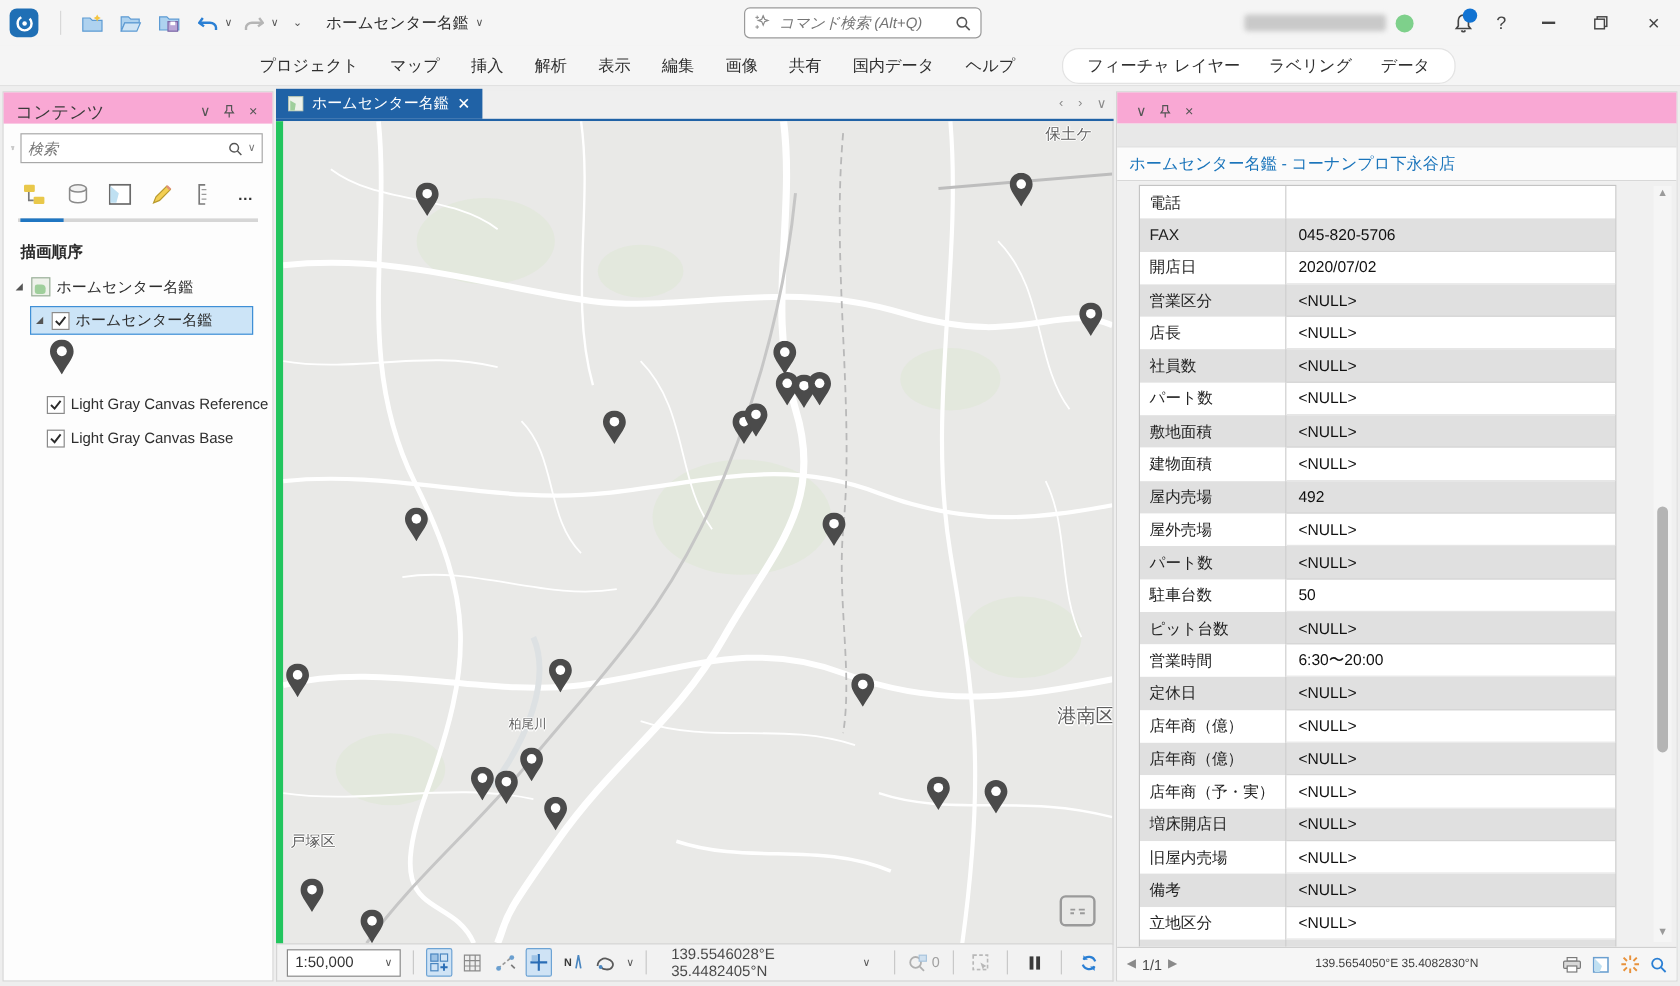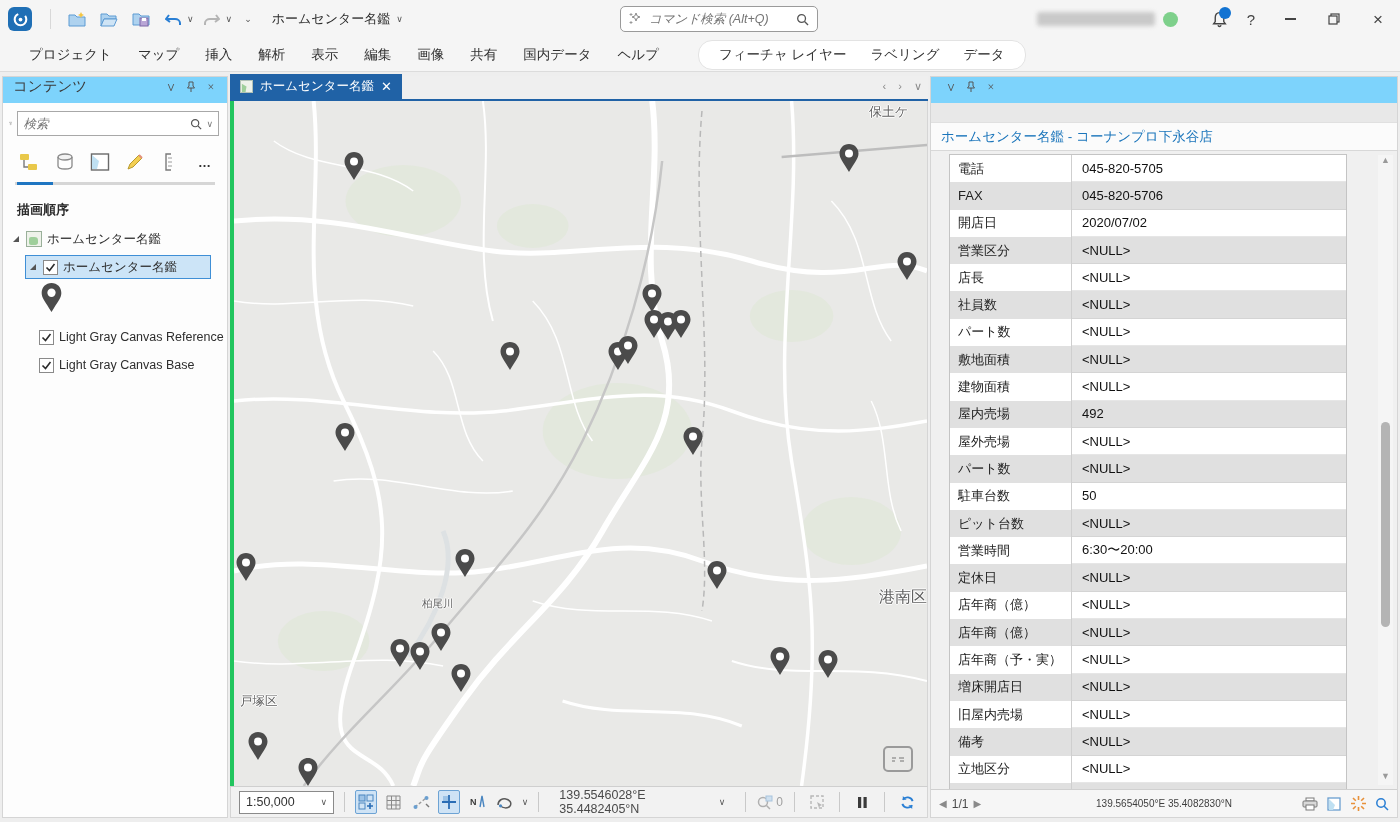--- a/index.html
+++ b/index.html
@@ -30,34 +30,34 @@
   .bell-wrap { position:relative; width:30px; height:30px; display:flex; align-items:center; justify-content:center; }
   .bell-badge { position:absolute; top:3px; right:3px; width:12px; height:12px;
     border-radius:50%; background:#1273d2; }
   .help-q { width:34px; text-align:center; font-size:15px; color:#444; }
   .win-btn { width:44px; height:38px; display:flex; align-items:center; justify-content:center; color:#444; }
   .min-glyph { width:11px; height:2px; background:#444; }
   .close-glyph { font-size:17px; line-height:1; }
 
   
   .ribbon { height:34px; background:#f5f5f5; border-bottom:1px solid #dcdcdc;
-    display:flex; align-items:center; padding-left:16px; }
+    display:flex; align-items:center; padding-left:16px;justify-content:center; }
   .ribbon-tab { padding:6px 13px; font-size:13.5px; color:#2f2f2f; cursor:default; }
   .ctx-group { margin-left:26px; background:#fff; border:1px solid #e3e3e3;
     border-radius:14px; padding:2px 8px; display:flex; align-items:center; }
   .ctx-tab { padding:3px 12px; font-size:13.5px; color:#2f2f2f; }
 
   
   .workspace { height:750px; display:flex; gap:2px; padding:4px 2px; background:#eeeeee; }
   .panel { background:#fdfdfd; border:1px solid #d5d5d5; }
 
   
   .left-panel { width:226px; display:flex; flex-direction:column; }
-  .panel-header { height:26px; display:flex; align-items:flex-start; padding:0 6px 0 10px;
-    background:#7dd3fc;font-family:Liberation Serif, serif; }
+  .panel-header { height:26px; display:flex; align-items:flex-end; padding:0 6px 0 10px;
+    background:#f9a8d4; }
   .panel-header .ph-title { flex:1; font-size:14.5px; color:#3a3a3a; }
   .ph-ico { width:20px; height:20px; display:flex; align-items:center; justify-content:center;
     color:#555; font-size:12px; }
   .search-row { display:flex; align-items:center; padding:8px 8px 4px 6px; gap:5px; }
   .search-box { flex:1; height:25px; border:1px solid #a8a8a8; background:#fff;
     display:flex; align-items:center; padding:0 5px; gap:4px; }
   .search-box input { border:none; outline:none; flex:1; min-width:0; font-style:italic;
     font-size:12.5px; color:#707070; font-family:inherit; }
   .icon-tabs { display:flex; align-items:center; gap:9px; padding:10px 0 6px 14px; }
   .itab { width:26px; height:24px; display:flex; align-items:center; justify-content:center; }
@@ -78,21 +78,21 @@
   
   .map-area { flex:1; display:flex; flex-direction:column; min-width:0; }
   .map-tabs { height:25px; background:#efefef; display:flex; align-items:flex-end;
     border-bottom:2px solid #2062a6; position:relative; }
   .map-tab { height:25px; background:#2062a6; color:#fff; display:flex; align-items:center;
     gap:7px; padding:0 10px; font-size:12.5px; }
   .map-tab .tabx { font-size:13px; color:#fff; }
   .tabstrip-ctl { position:absolute; right:6px; top:4px; display:flex; gap:12px;
     color:#8a8a8a; font-size:11px; }
   .map-canvas { flex:1; position:relative; overflow:hidden; background:#e9e9e7;
-    border-left:4px solid #22c55e; border-right:1px solid #d5d5d5; }
+    border-left:6px solid #22c55e; border-right:1px solid #d5d5d5; }
   .pin { position:absolute; width:20px; height:28px; }
   .maplabel { position:absolute; color:#5f5f5f;
     text-shadow:1px 0 0 #fff,-1px 0 0 #fff,0 1px 0 #fff,0 -1px 0 #fff; white-space:nowrap; }
   .navigator-btn { position:absolute; right:14px; bottom:14px; width:30px; height:26px;
     border:2px solid #9a9a9a; border-radius:5px; background:transparent;
     display:flex; align-items:center; justify-content:center; }
 
   
   .map-status { height:32px; background:#f2f2f2; border:1px solid #d5d5d5; border-top:1px solid #cfcfcf;
     display:flex; align-items:center; padding:0 8px; gap:6px; }
@@ -617,21 +617,20 @@
       <span class="ph-ico">×</span>
     </div>
     <div class="popup-toolbar"></div>
     <div class="feature-title">
       <a href="#">ホームセンター名鑑 - コーナンプロ下永谷店</a>
     </div>
     <div class="popup-body">
       <div class="attr-table" id="popup-table">
           <div class="attr-row">
             <div class="attr-label">電話</div>
-            <div class="attr-value">045-820-5705</div>
           </div>
           <div class="attr-row alt">
             <div class="attr-label">FAX</div>
             <div class="attr-value">045-820-5706</div>
           </div>
           <div class="attr-row">
             <div class="attr-label">開店日</div>
             <div class="attr-value">2020/07/02</div>
           </div>
           <div class="attr-row alt">

